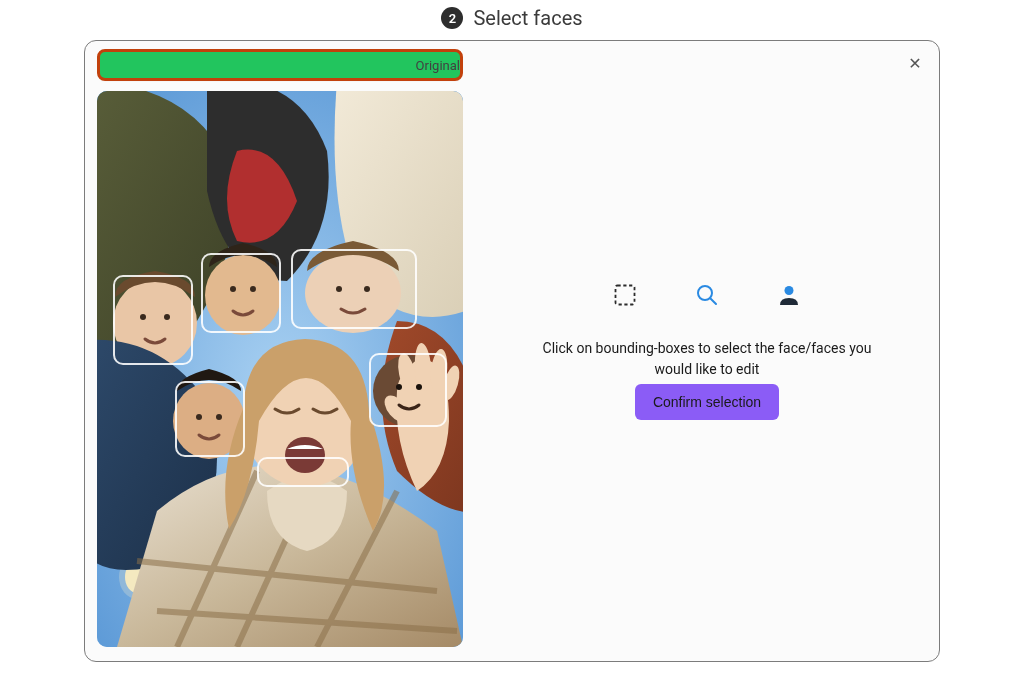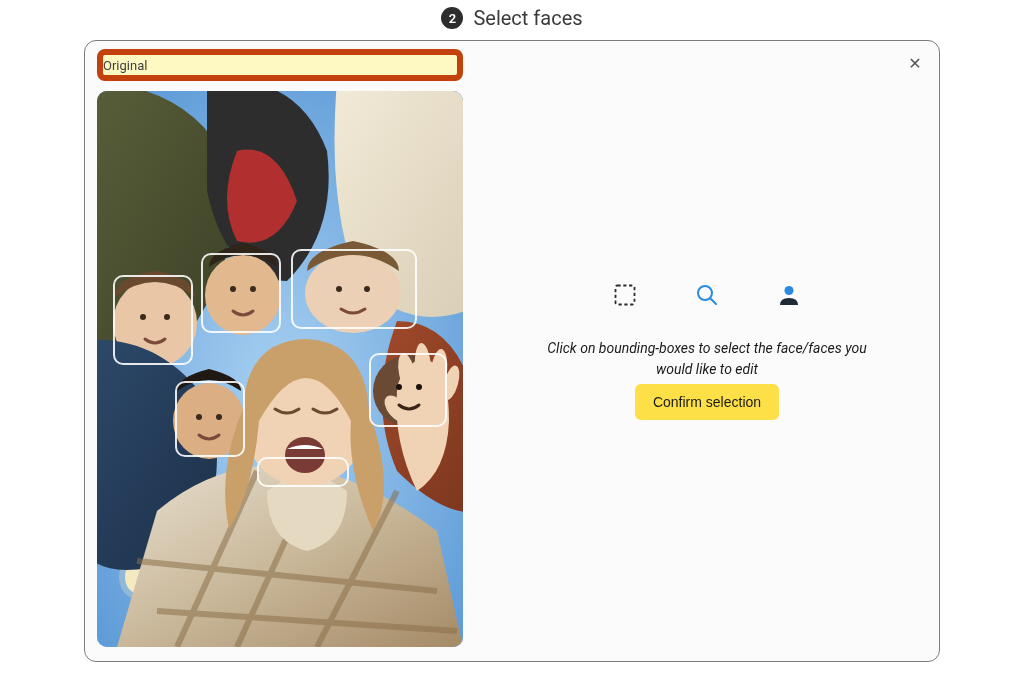--- a/index.html
+++ b/index.html
@@ -62,27 +62,27 @@
       background: none;
       border: none;
       font-size: 16px;
     }
     .left-col {
       width: 390px;
       padding: 8px 12px 12px 12px;
       flex-shrink: 0;
     }
     .tab-bar {
-      background: #fef9c3;
-      border: 6px solid #c2410c;
+      background: #22c55e;
+      border: 3px solid #c2410c;
       border-radius: 8px;
       height: 32px;
       display: flex;
       align-items: center;
-      justify-content: flex-start;
+      justify-content: flex-end;
       margin-bottom: 10px;
       box-shadow: 0 1px 1px rgba(0,0,0,0.02);
     }
     .tab-label {
       font-size: 13px;
       color: #414141;
     }
     .image-area {
       position: relative;
       width: 366px;
@@ -123,24 +123,23 @@
       align-items: center;
       justify-content: center;
     }
     .instruction {
       font-size: 14px;
       color: #1a1a1a;
       text-align: center;
       line-height: 1.5;
       max-width: 340px;
       margin-bottom: 4px;
-      font-style: italic;
     }
     .confirm-btn {
-      background: #fde047;
+      background: #8b5cf6;
       color: #1a1a1a;
       border: none;
       border-radius: 6px;
       padding: 10px 18px;
       font-size: 14px;
       cursor: pointer;
     }
   </style>
 </head>
 <body>

